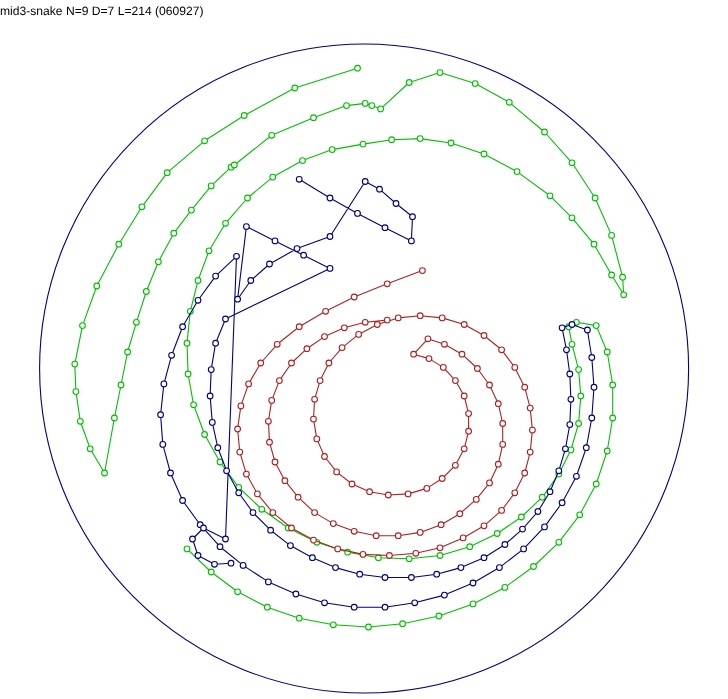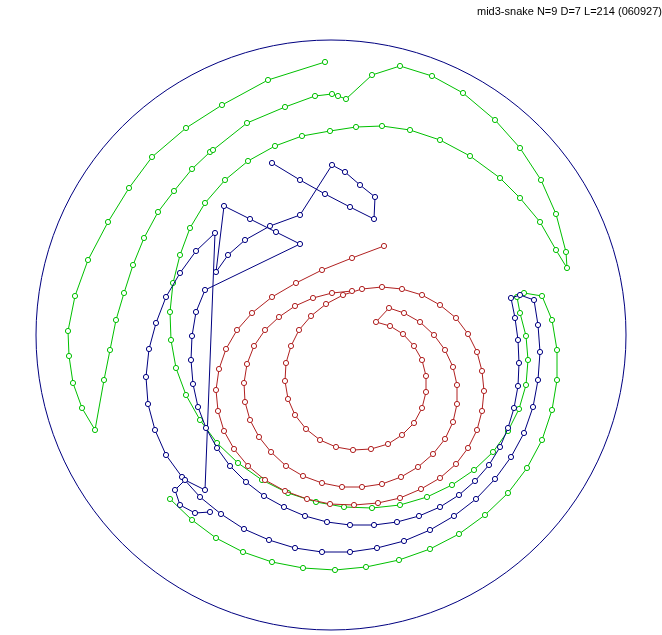--- a/index.html
+++ b/index.html
@@ -17,21 +17,21 @@
     position: relative;
     width: 662px;
     height: 635px;
     background: #ffffff;
   }
   #plot-title {
     position: absolute;
     top: 4px;
     left: 0;
     width: 662px;
-    text-align: right;
+    text-align: left;
     font-size: 11px;
     color: #000000;
     font-family: "Liberation Sans", sans-serif;
     line-height: 14px;
     white-space: nowrap;
   }
   #plot-svg {
     position: absolute;
     top: 0;
     left: 0;

